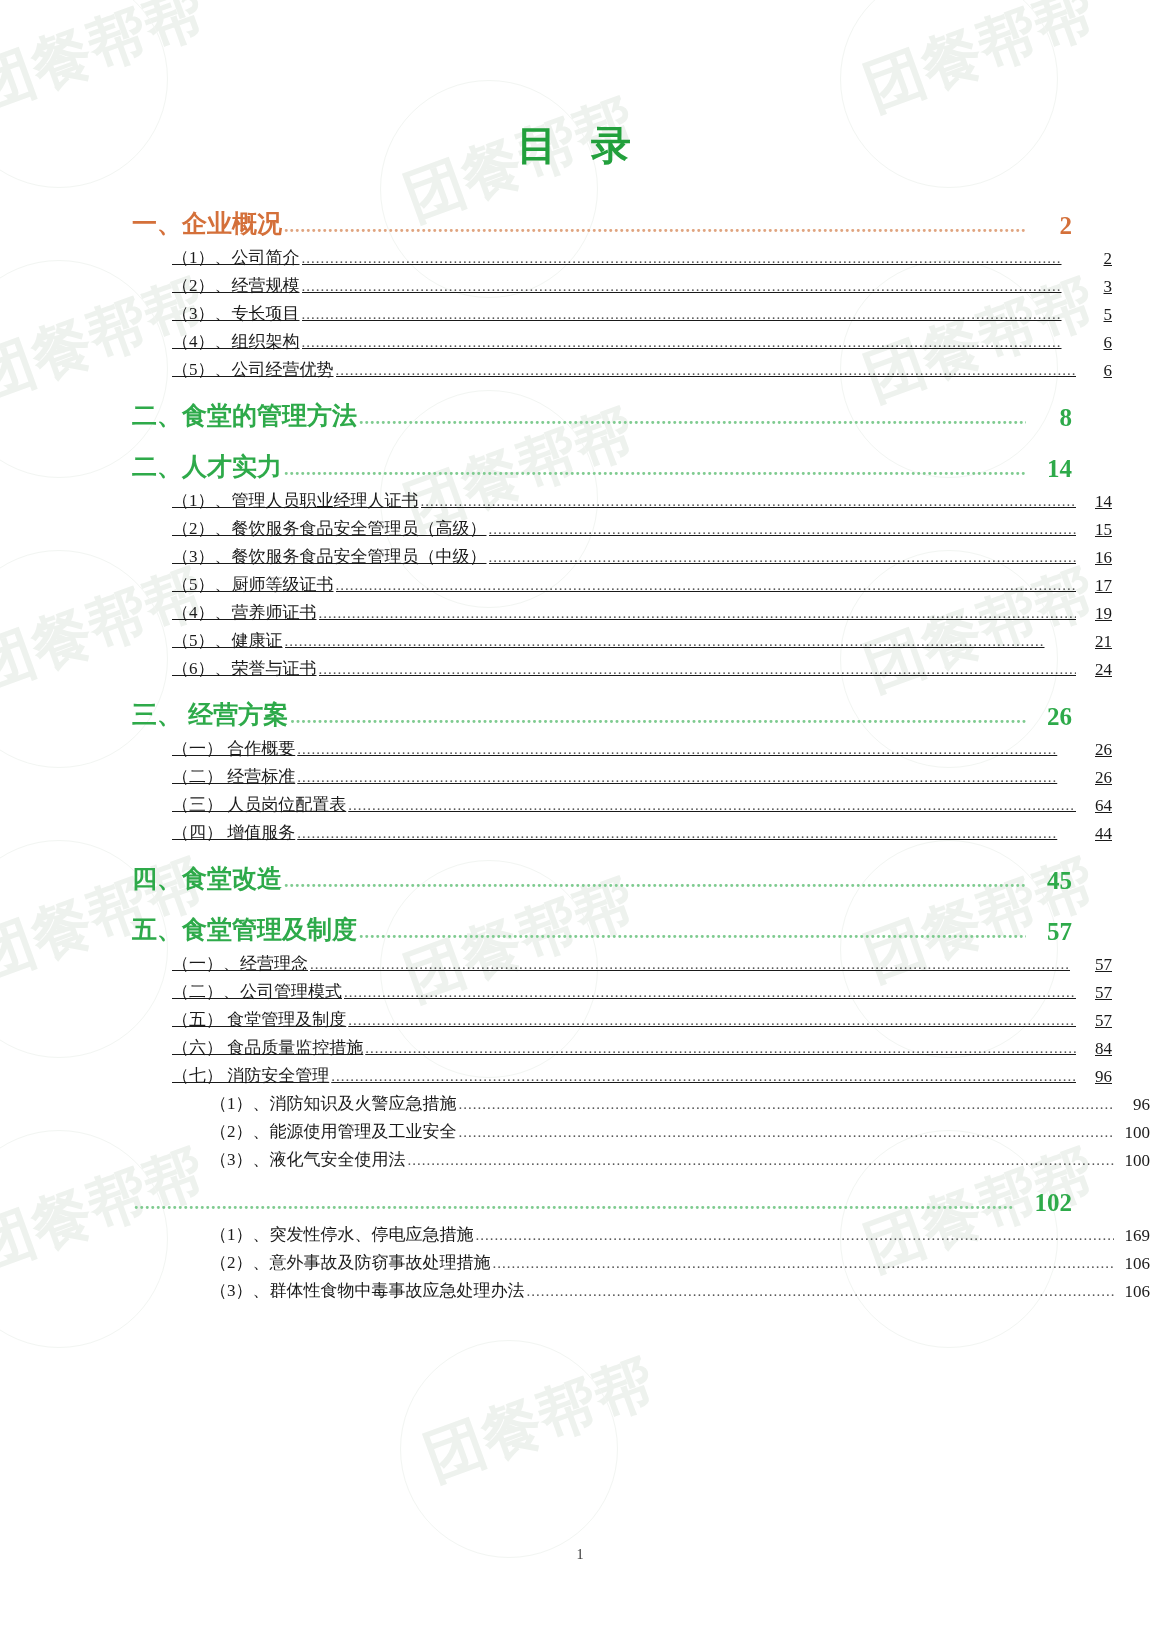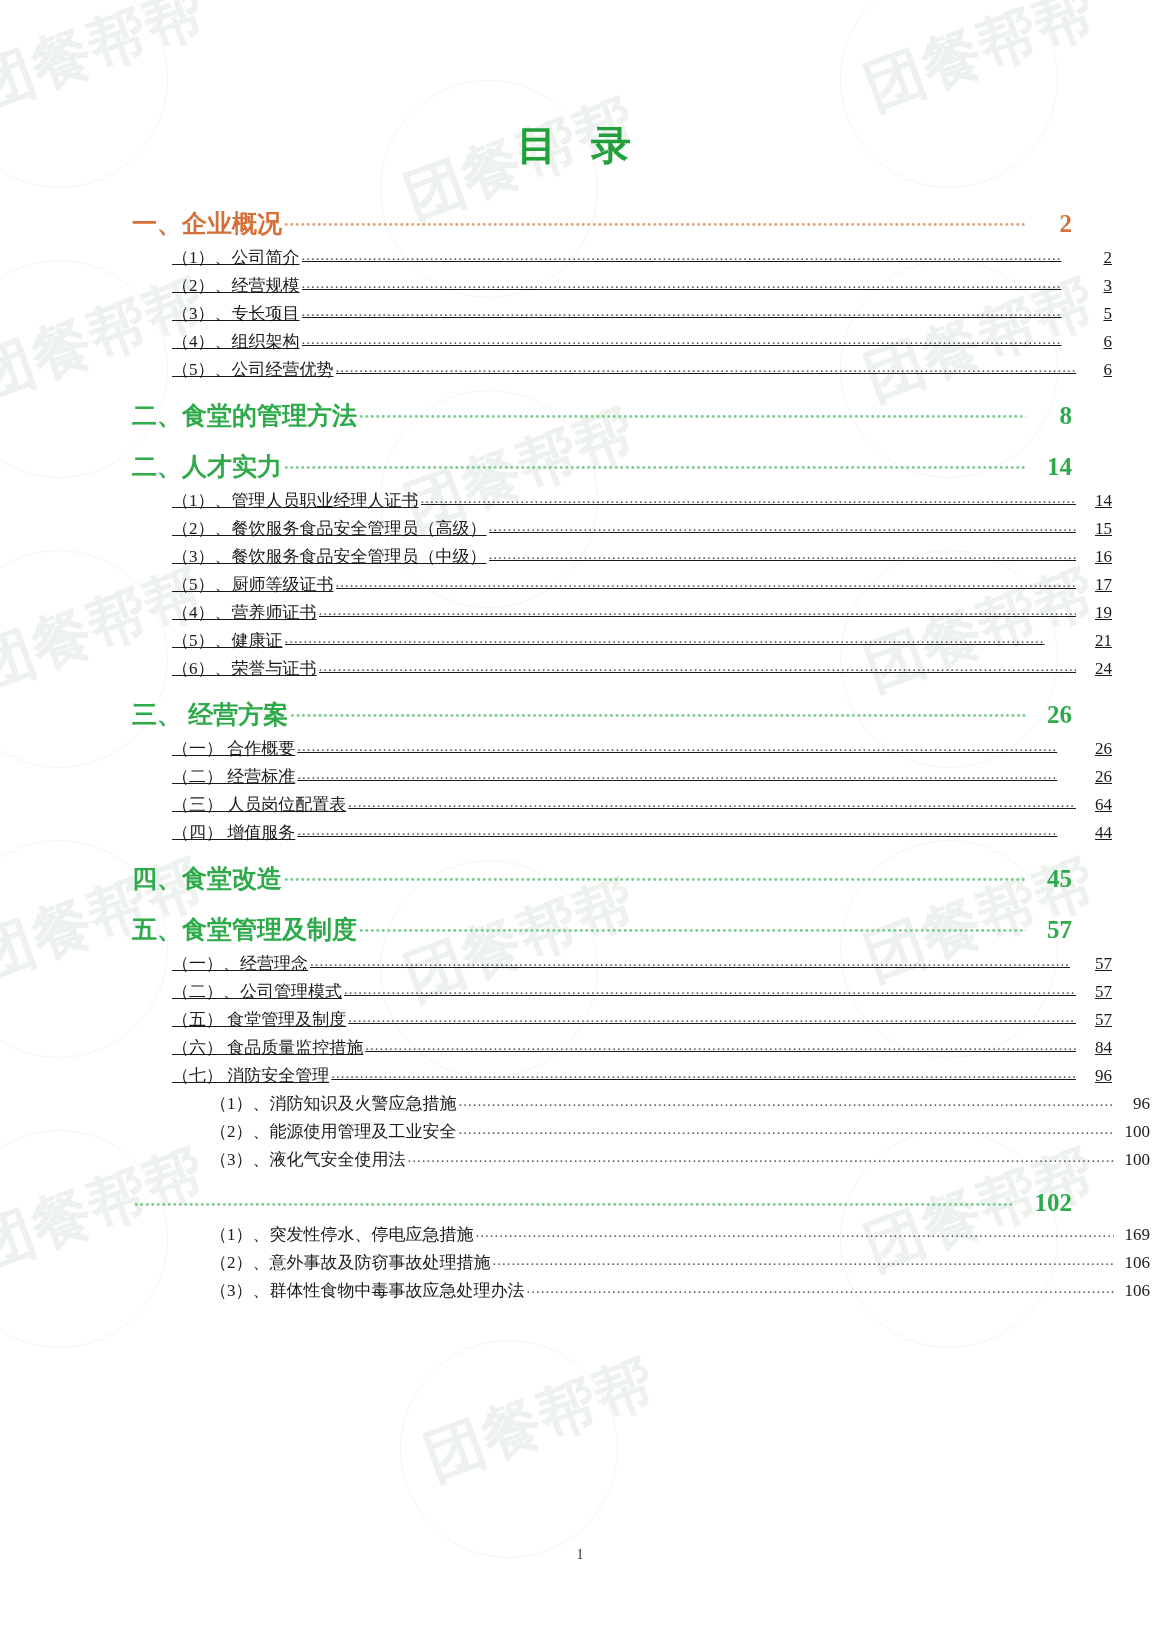--- a/index.html
+++ b/index.html
@@ -51,21 +51,21 @@
     color: #22a03c;
     font-size: 40px;
     font-weight: bold;
     letter-spacing: 12px;
     margin-top: 118px;
     margin-bottom: 34px;
     font-family: "Liberation Serif", serif;
   }
   .toc-row {
     display: flex;
-    align-items: center;
+    align-items: flex-end;
     width: 100%;
   }
   .toc-label {
     white-space: nowrap;
   }
   .toc-dots {
     flex: 1 1 auto;
     overflow: hidden;
     white-space: nowrap;
     margin: 0 2px;

